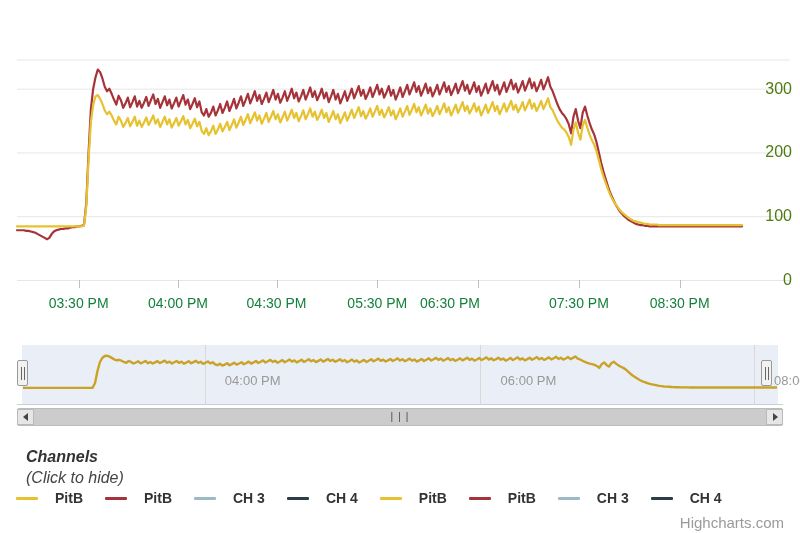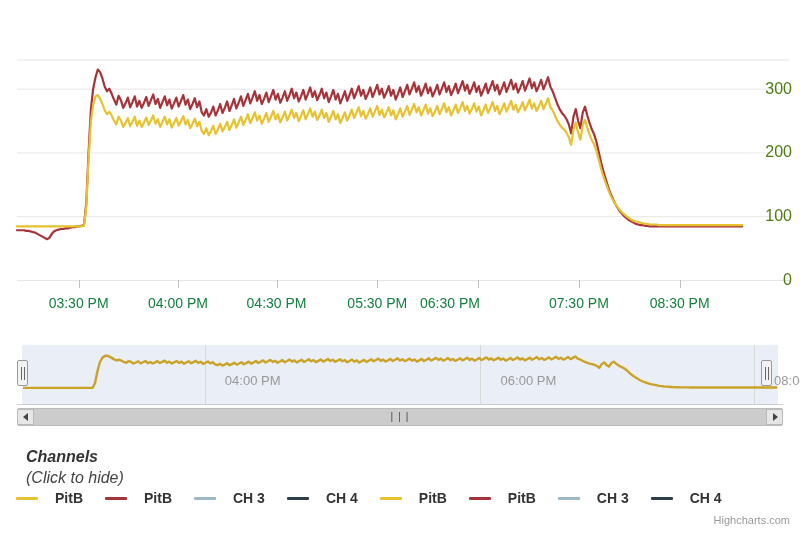--- a/index.html
+++ b/index.html
@@ -95,21 +95,21 @@
     display:flex;align-items:center;
   }
   .legend-item{
     display:flex;align-items:center;gap:17px;cursor:pointer;
     font-size:14px;font-weight:bold;color:#333;margin-right:22px;
     white-space:nowrap;
   }
   .legend-swatch{display:block;width:22px;height:3px;border-radius:1px;}
 
   .credits{
-    position:absolute;right:10px;top:514px;font-size:11px;color:#9a9a9a;text-align:center;
+    position:absolute;right:16px;top:514px;font-size:15px;color:#9a9a9a;text-align:center;
   }
 </style>
 </head>
 <body>
 
 <div id="stage">
 
 
   <div class="plot">
     <svg class="plot-svg" id="plot-svg" width="800" height="258">

